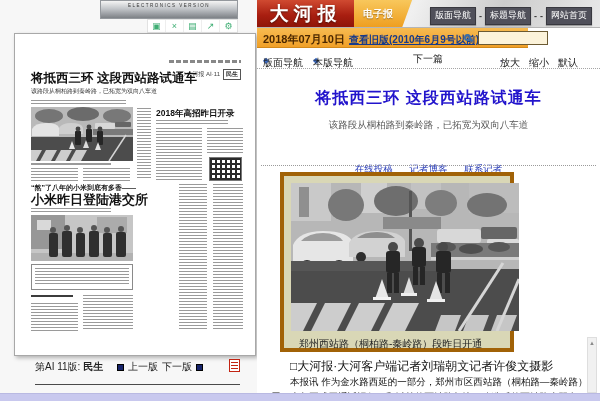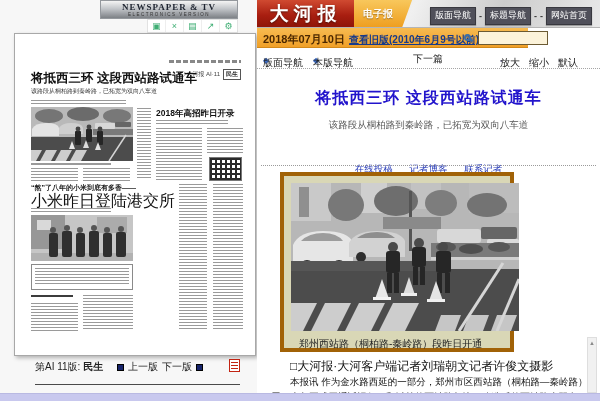--- a/index.html
+++ b/index.html
@@ -29,21 +29,21 @@
   .pg-h1 { left:16px; top:36px; width:210px; font-weight:bold; font-size:12.5px; color:#111; white-space:nowrap; }
   .pg-sub1 { left:16px; top:53px; width:150px; font-size:6px; color:#333; white-space:nowrap; }
   .tl { background-image:repeating-linear-gradient(180deg,#9a9a9a 0,#9a9a9a 1px,transparent 1px,transparent 3px); }
   .tlb { background-image:repeating-linear-gradient(180deg,#3c3c3c 0,#3c3c3c 2px,transparent 2px,transparent 4px); }
   .capline { background:#9a9a9a; height:2px; }
   .pg-gz-h { left:141px; top:74px; width:90px; font-weight:bold; font-size:8.5px; color:#111; white-space:nowrap; }
   .qr { background-image:
     repeating-linear-gradient(90deg,#2a2a2a 0 2px,transparent 2px 5px),
     repeating-linear-gradient(0deg,#2a2a2a 0 2px,#fff 2px 5px); border:1px solid #777; }
   .pg-kicker { left:16px; top:149px; font-weight:bold; font-size:7px; color:#222; white-space:nowrap; }
-  .pg-h3 { left:16px; top:157px; width:150px; font-weight:normal; font-size:16px; color:#111; white-space:nowrap; }
+  .pg-h3 { left:16px; top:157px; width:150px; font-weight:bold; font-size:13px; color:#111; white-space:nowrap; }
   .capbox { border:1px solid #8a8a8a; padding:3px; }
 
   .lp-footer { position:absolute; left:14px; top:359px; width:242px; height:14px;
     font-size:10px; color:#222;text-decoration:underline; }
   .lp-footer .lbl { position:absolute; left:21px; top:1px; }
   .lp-footer .lbl b { font-weight:bold; }
   .lp-footer .nav { position:absolute; left:103px; top:1px; display:flex; align-items:center; gap:4px; }
   .sqicon { display:inline-block; width:7px; height:7px; background:#17246b;
     box-shadow:inset 0 0 0 1px #000; }
   .navlink { color:#222; cursor:pointer; }
@@ -112,21 +112,20 @@
   .sbar { position:absolute; left:587px; top:337px; width:10px; height:56px;
     background:#f1f1f1; border:1px solid #dedede; z-index:6; }
   .sbar .up { height:10px; text-align:center; font-size:6px; line-height:10px; color:#8a8a8a; cursor:pointer; }
 </style>
 </head>
 <body>
 
 <div class="screen">
 
   <div class="lp-mast">
-    <div class="t1">NEWSPAPER &amp; TV</div>
     <div class="t2">ELECTRONICS VERSION</div>
   </div>
 
   <div class="lp-tools">
     <div class="cell">▣</div>
     <div class="cell">×</div>
     <div class="cell">▤</div>
     <div class="cell">↗</div>
     <div class="cell">⚙</div>
   </div>

